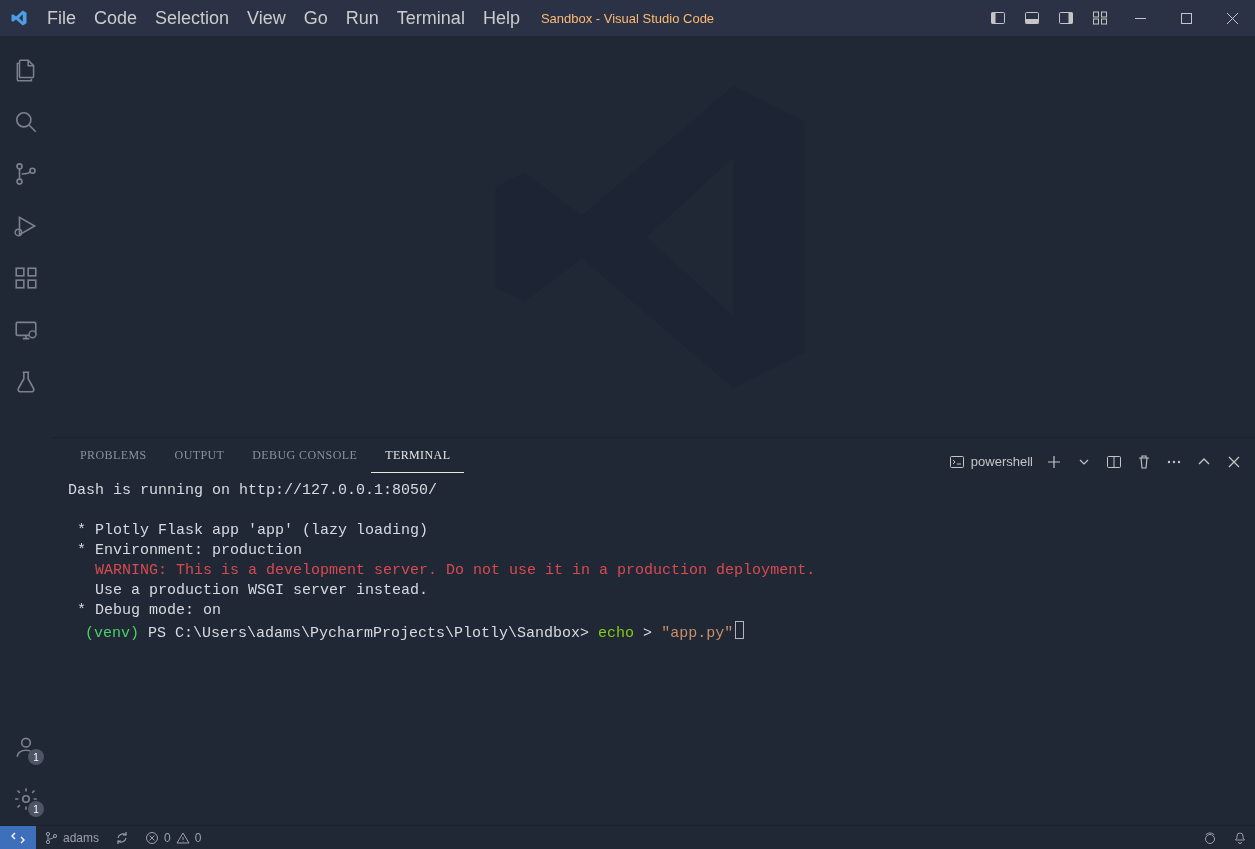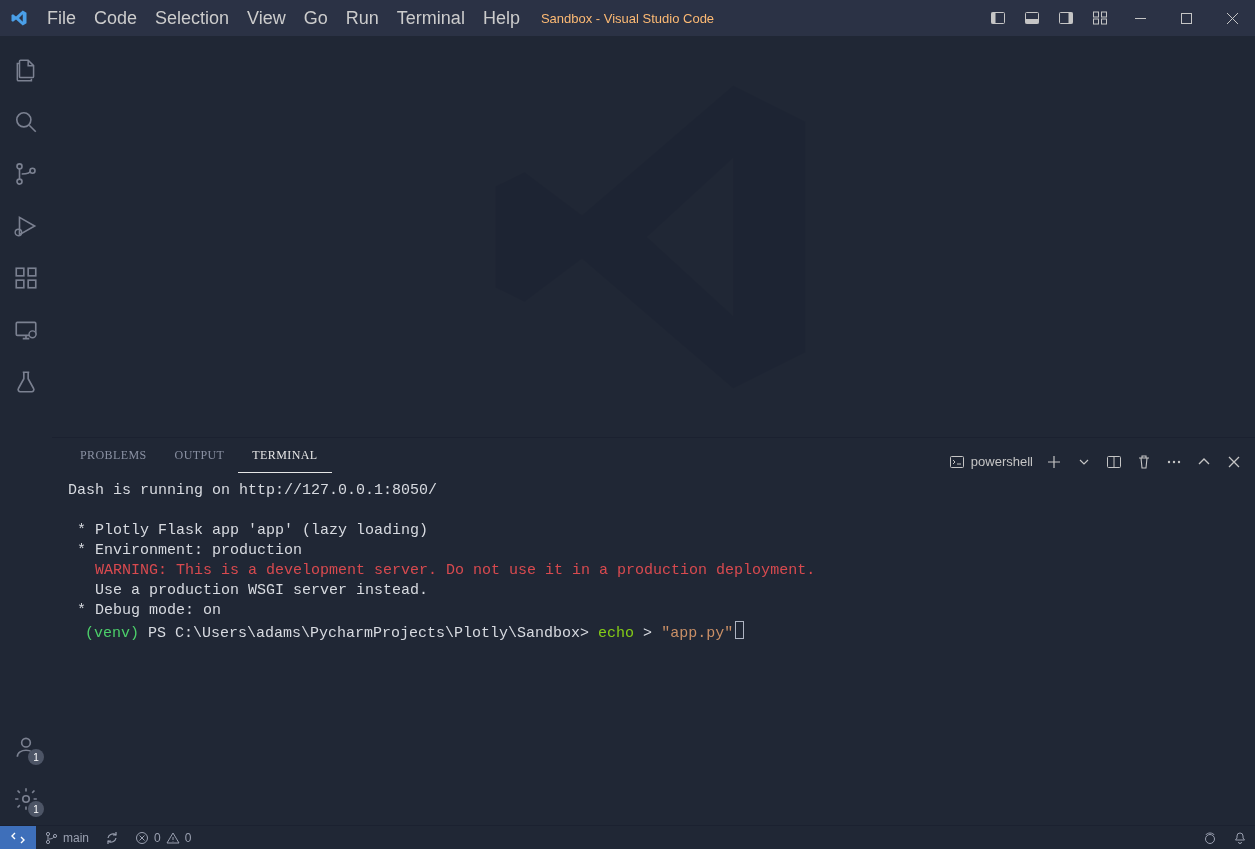--- a/index.html
+++ b/index.html
@@ -381,20 +381,21 @@
     <div class="editor-area">
       <svg class="watermark-logo" width="360" height="360" viewBox="0 0 100 100">
         <path fill="#1a2030" d="M72 8l20 10v64l-20 10L30 56 14 68 6 64V36l8-4 16 12L72 8zm0 20L48 50l24 22V28z"></path>
       </svg>
     </div>
 
     <div class="panel">
       <div class="panel-tabs-row">
         <div class="panel-tab">Problems</div>
         <div class="panel-tab">Output</div>
+        <div class="panel-tab">Debug Console</div>
         <div class="panel-tab active">Terminal</div>
 
         <div class="panel-actions">
           <div class="pa shell">
             <svg width="16" height="16" viewBox="0 0 16 16">
                 <rect x="1.5" y="2.5" width="13" height="11" rx="1" fill="none" stroke="#c5c5c5"></rect>
                 <path d="M4 6l2 2-2 2M8 10h4" stroke="#c5c5c5" stroke-width="1" fill="none"></path>
               </svg>
             <span>powershell</span>
           </div>
@@ -458,21 +459,21 @@
         <path d="M4 2L1 5l3 3M10 6l3 3-3 3" fill="none" stroke="#fff" stroke-width="1.4"></path>
       </svg>
   </div>
   <div class="sb-item">
     <svg width="14" height="14" viewBox="0 0 14 14">
         <circle cx="4" cy="3" r="1.6" fill="none" stroke="currentColor"></circle>
         <circle cx="4" cy="11" r="1.6" fill="none" stroke="currentColor"></circle>
         <circle cx="11" cy="5" r="1.6" fill="none" stroke="currentColor"></circle>
         <path d="M4 5v4M5 8c3 0 5-1 5-3" fill="none" stroke="currentColor"></path>
       </svg>
-    <span>main</span>
+    <span>adams</span>
   </div>
   <div class="sb-item">
     <svg width="14" height="14" viewBox="0 0 14 14">
         <path d="M11 4a5 5 0 0 0-8 3M3 10a5 5 0 0 0 8-3" fill="none" stroke="currentColor" stroke-width="1.2"></path>
         <path d="M11 1v3h-3M3 13v-3h3" fill="none" stroke="currentColor" stroke-width="1.2"></path>
       </svg>
   </div>
   <div class="sb-item">
     <svg width="14" height="14" viewBox="0 0 14 14">
         <circle cx="7" cy="7" r="5.5" fill="none" stroke="currentColor"></circle>

